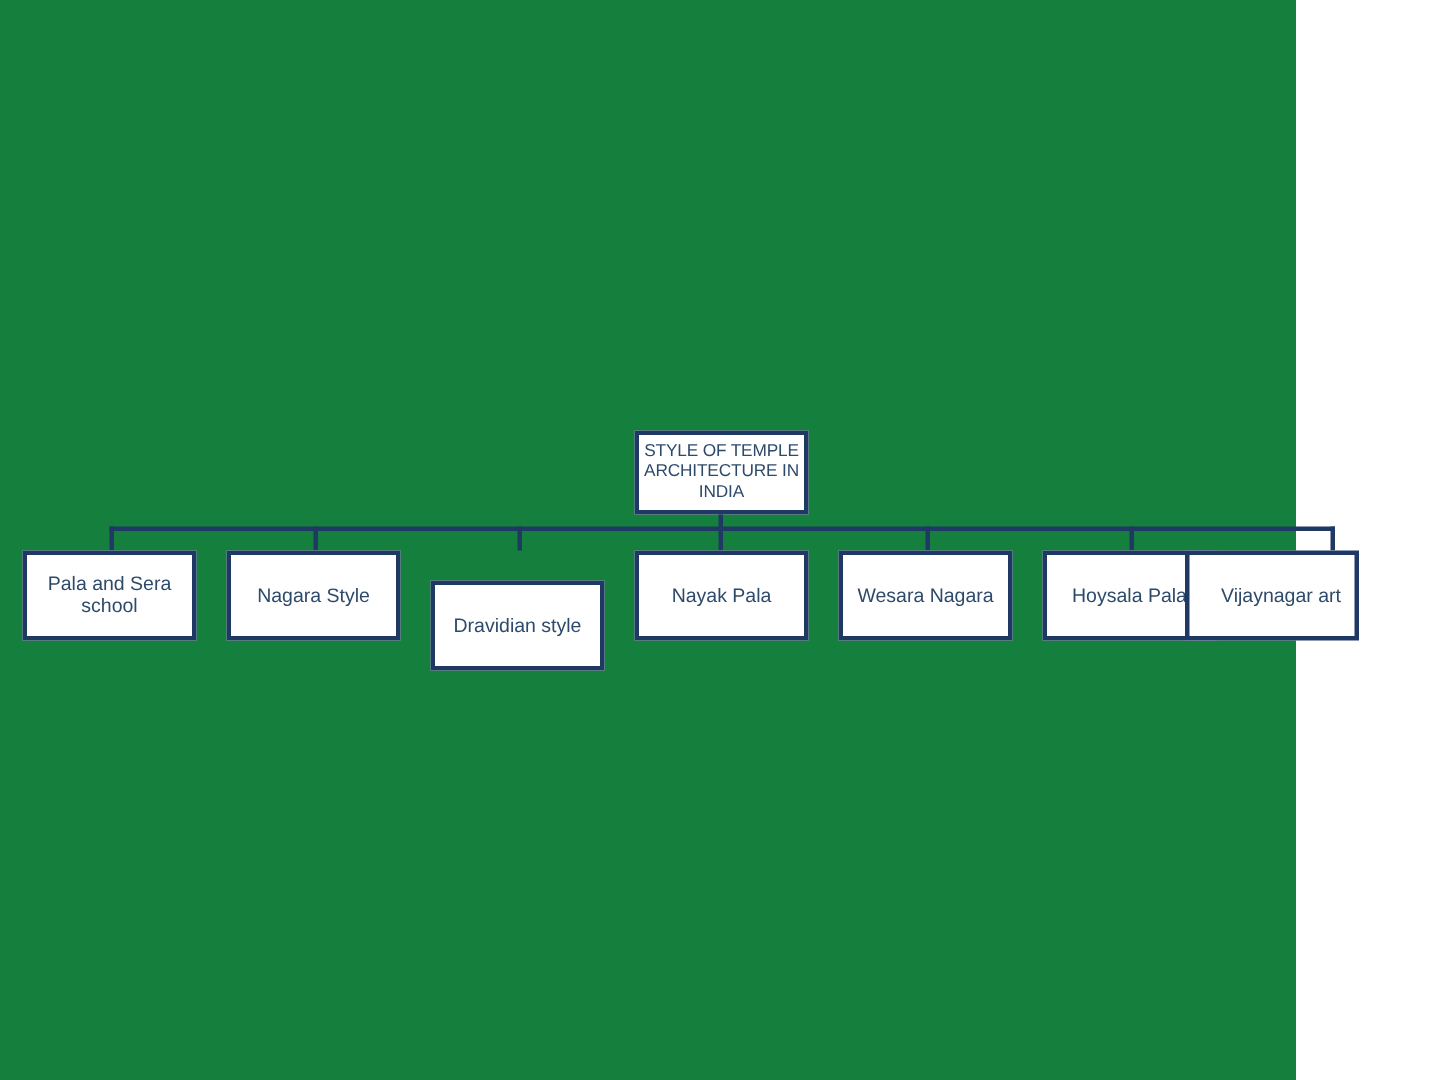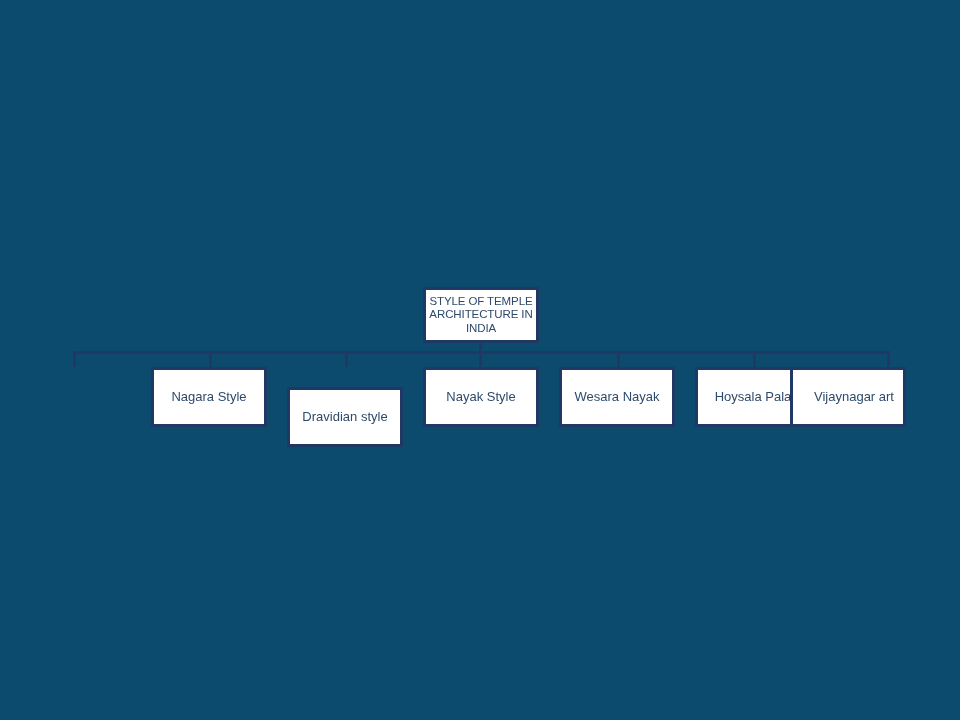--- a/index.html
+++ b/index.html
@@ -9,23 +9,23 @@
     background: #ffffff;
   }
   body {
     width: 960px;
     height: 720px;
     overflow: hidden;
     font-family: "Liberation Sans", sans-serif;
   }
   #canvas {
     position: relative;
-    width: 960px;
+    width: 864px;
     height: 720px;
-    background: #0c4a6e;
+    background: #15803d;
     text-decoration: underline;
   }
   
   .node {
     position: absolute;
     box-sizing: border-box;
     border: 3px solid #1F3864;
     background: #ffffff;
     display: flex;
     align-items: center;
@@ -77,35 +77,38 @@
   <div class="line h-line" style="left:73px; top:351px; width:817px;"></div>
 
   <div class="line v-line" style="left:73px;  top:351px; height:16px;"></div>
   <div class="line v-line" style="left:209px; top:351px; height:16px;"></div>
   <div class="line v-line" style="left:345px; top:351px; height:16px;"></div>
   <div class="line v-line" style="left:479px; top:351px; height:16px;"></div>
   <div class="line v-line" style="left:617px; top:351px; height:16px;"></div>
   <div class="line v-line" style="left:753px; top:351px; height:16px;"></div>
   <div class="line v-line" style="left:887px; top:351px; height:16px;"></div>
 
+  <div class="node leaf-node" style="left:15px;">
+    <span class="node-label">Pala and Sera school</span>
+  </div>
 
   <div class="node leaf-node" style="left:151px;">
     <span class="node-label">Nagara Style</span>
   </div>
 
   <div class="node leaf-node" style="left:287px;margin-top:20px;">
     <span class="node-label">Dravidian style</span>
   </div>
 
   <div class="node leaf-node" style="left:423px;">
-    <span class="node-label">Nayak Style</span>
+    <span class="node-label">Nayak Pala</span>
   </div>
 
   <div class="node leaf-node" style="left:559px;">
-    <span class="node-label">Wesara Nayak</span>
+    <span class="node-label">Wesara Nagara</span>
   </div>
 
   <div class="node leaf-node" style="left:695px;">
     <span class="node-label">Hoysala Pala</span>
   </div>
 
   <div class="node leaf-node" style="left:790px;padding-left:12px;">
     <span class="node-label">Vijaynagar art</span>
   </div>
 

